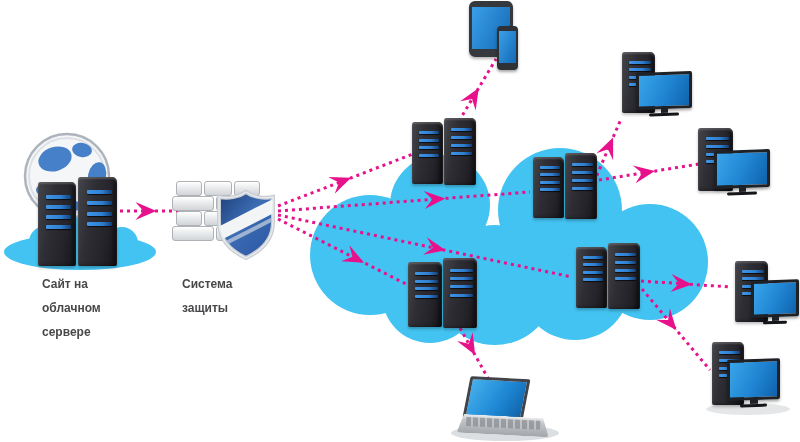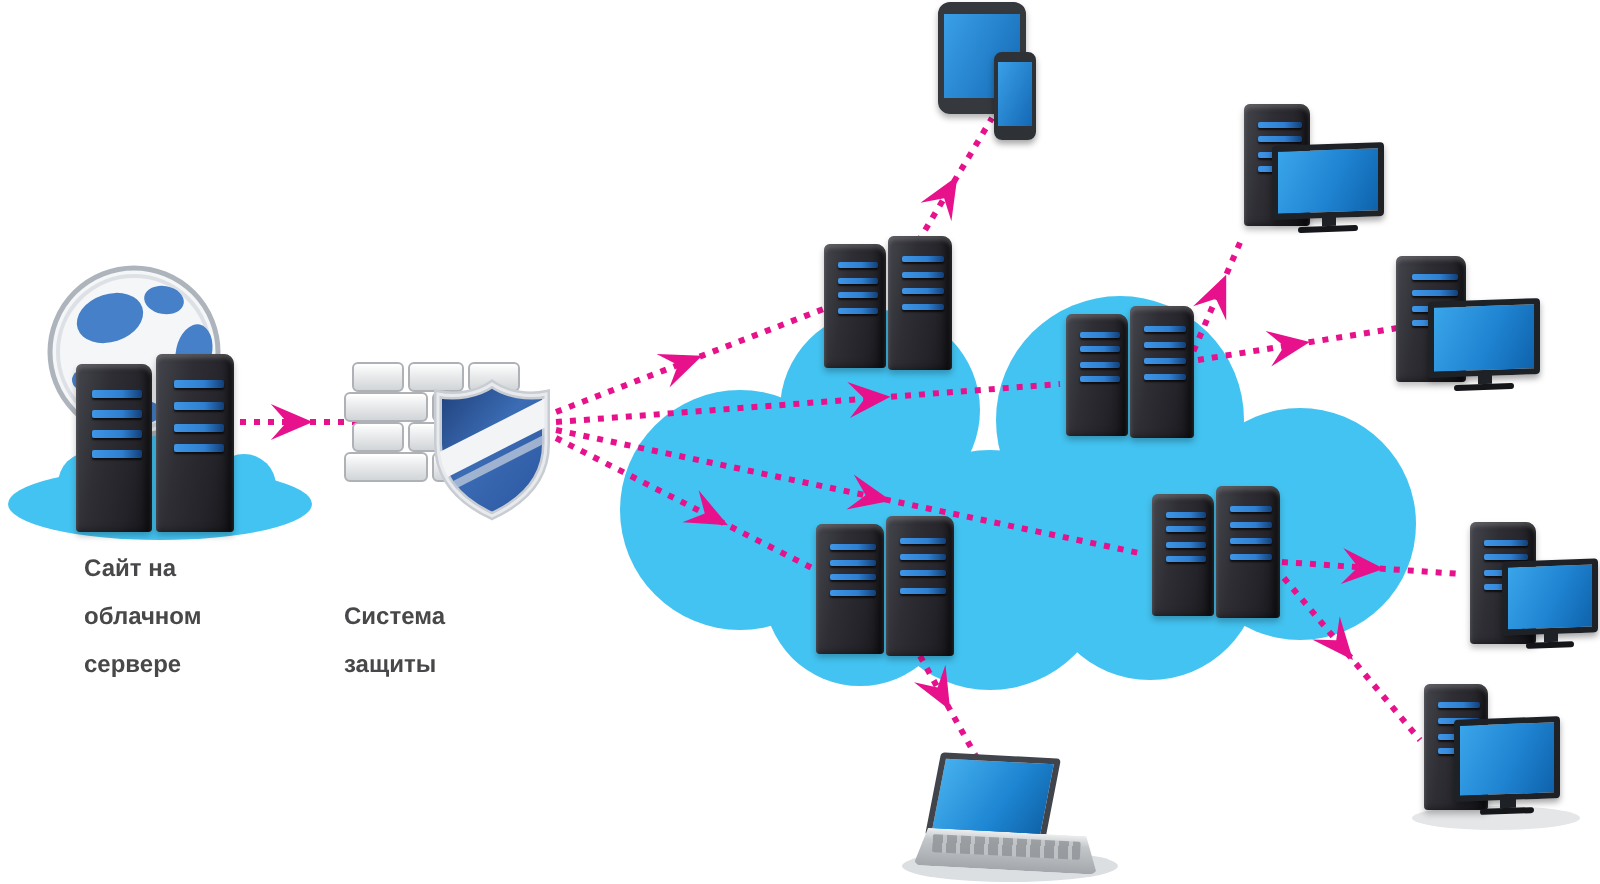--- a/index.html
+++ b/index.html
@@ -197,21 +197,21 @@
     <g>
       <path d="M246 192 C253 197 264 199 273 197 L273 222 C273 240 261 251 246 258 C231 251 219 240 219 222 L219 197 C228 199 239 197 246 192 Z" fill="url(#shieldGrad)" stroke="#c8cdd3" stroke-width="4"></path>
       <g clip-path="url(#shieldClip)">
         <rect x="205" y="214" width="90" height="13" fill="#f2f4f6" transform="rotate(-27 246 225)"></rect>
         <rect x="205" y="230" width="90" height="4" fill="#b9c6da" transform="rotate(-27 246 225)" opacity="0.8"></rect>
       </g>
       <path d="M246 192 C253 197 264 199 273 197 L273 222 C273 240 261 251 246 258 C231 251 219 240 219 222 L219 197 C228 199 239 197 246 192 Z" fill="none" stroke="#e8eaed" stroke-width="1.5"></path>
     </g>
   </svg>
 
-  <div class="lbl" style="left:172px;top:272px;margin-top:24px;">Система
+  <div class="lbl" style="left:182px;top:272px;">Система
 защиты</div>
 
 
   <div>
     <div class="tower" style="left:412px;top:122px;width:31px;height:62px;">
         <i></i>
         <i></i>
         <i></i>
         <i></i>
       </div>

